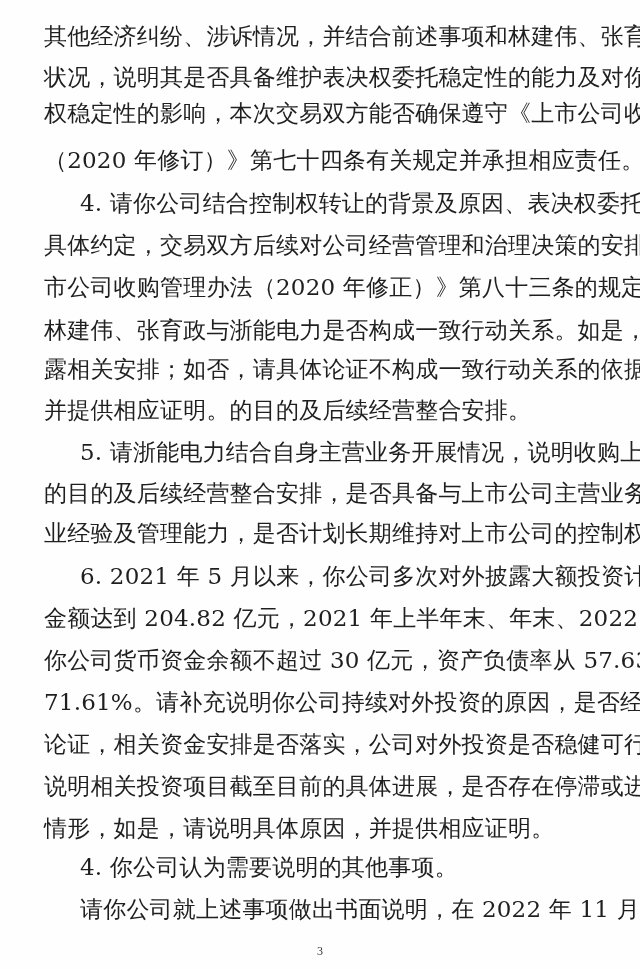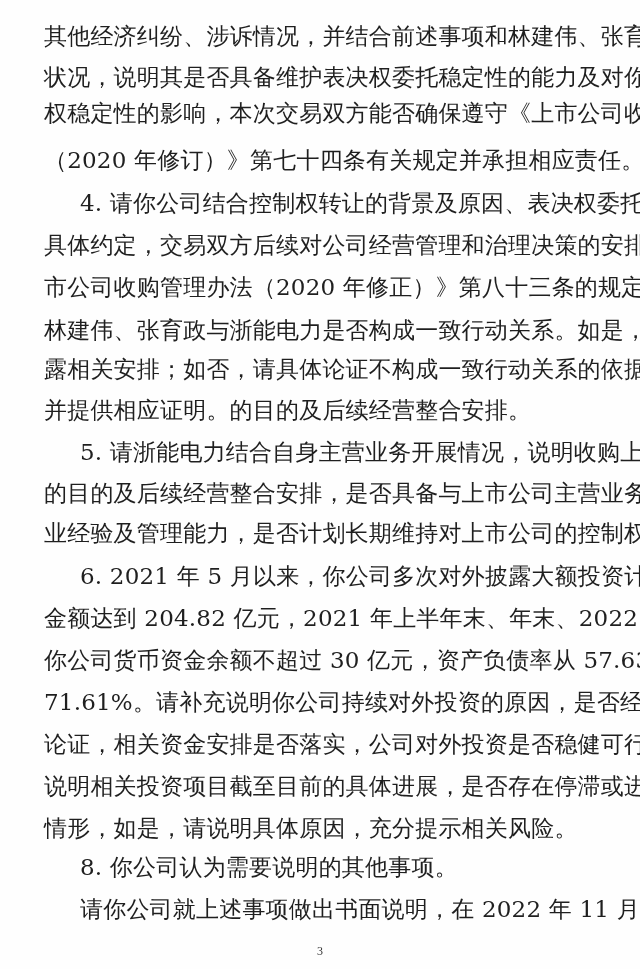--- a/index.html
+++ b/index.html
@@ -80,25 +80,25 @@
     <div class="line last" style="top:518px">业经验及管理能力，是否计划长期维持对上市公司的控制权。</div>
   </div>
 
   <div>
     <div class="line indent" style="top:561px">6. 2021 年 5 月以来，你公司多次对外披露大额投资计划，合计</div>
     <div class="line" style="top:603px">金额达到 204.82 亿元，2021 年上半年末、年末、2022 年上半年末，</div>
     <div class="line" style="top:645px">你公司货币资金余额不超过 30 亿元，资产负债率从 57.63%上升至</div>
     <div class="line" style="top:687px">71.61%。请补充说明你公司持续对外投资的原因，是否经过充分调研</div>
     <div class="line" style="top:729px">论证，相关资金安排是否落实，公司对外投资是否稳健可行，并补充</div>
     <div class="line" style="top:771px">说明相关投资项目截至目前的具体进展，是否存在停滞或进展缓慢的</div>
-    <div class="line last" style="top:813px">情形，如是，请说明具体原因，充分提示相关风险。</div>
+    <div class="line last" style="top:813px">情形，如是，请说明具体原因，并提供相应证明。</div>
   </div>
 
   <div>
-    <div class="line indent last" style="top:852px">8. 你公司认为需要说明的其他事项。</div>
+    <div class="line indent last" style="top:852px">4. 你公司认为需要说明的其他事项。</div>
   </div>
 
   <div>
     <div class="line indent" style="top:894px">请你公司就上述事项做出书面说明，在 2022 年 11 月 15 日前将</div>
   </div>
 
   <div class="page-number">3</div>
 </div>
 
 </body></html>

